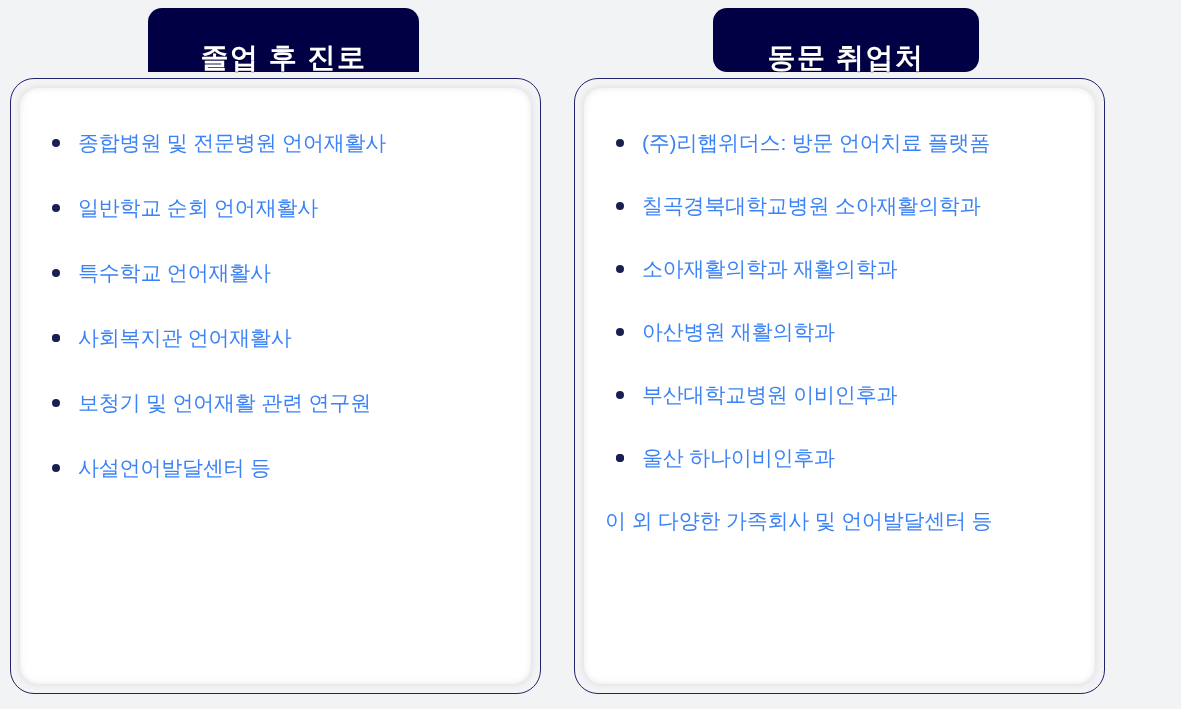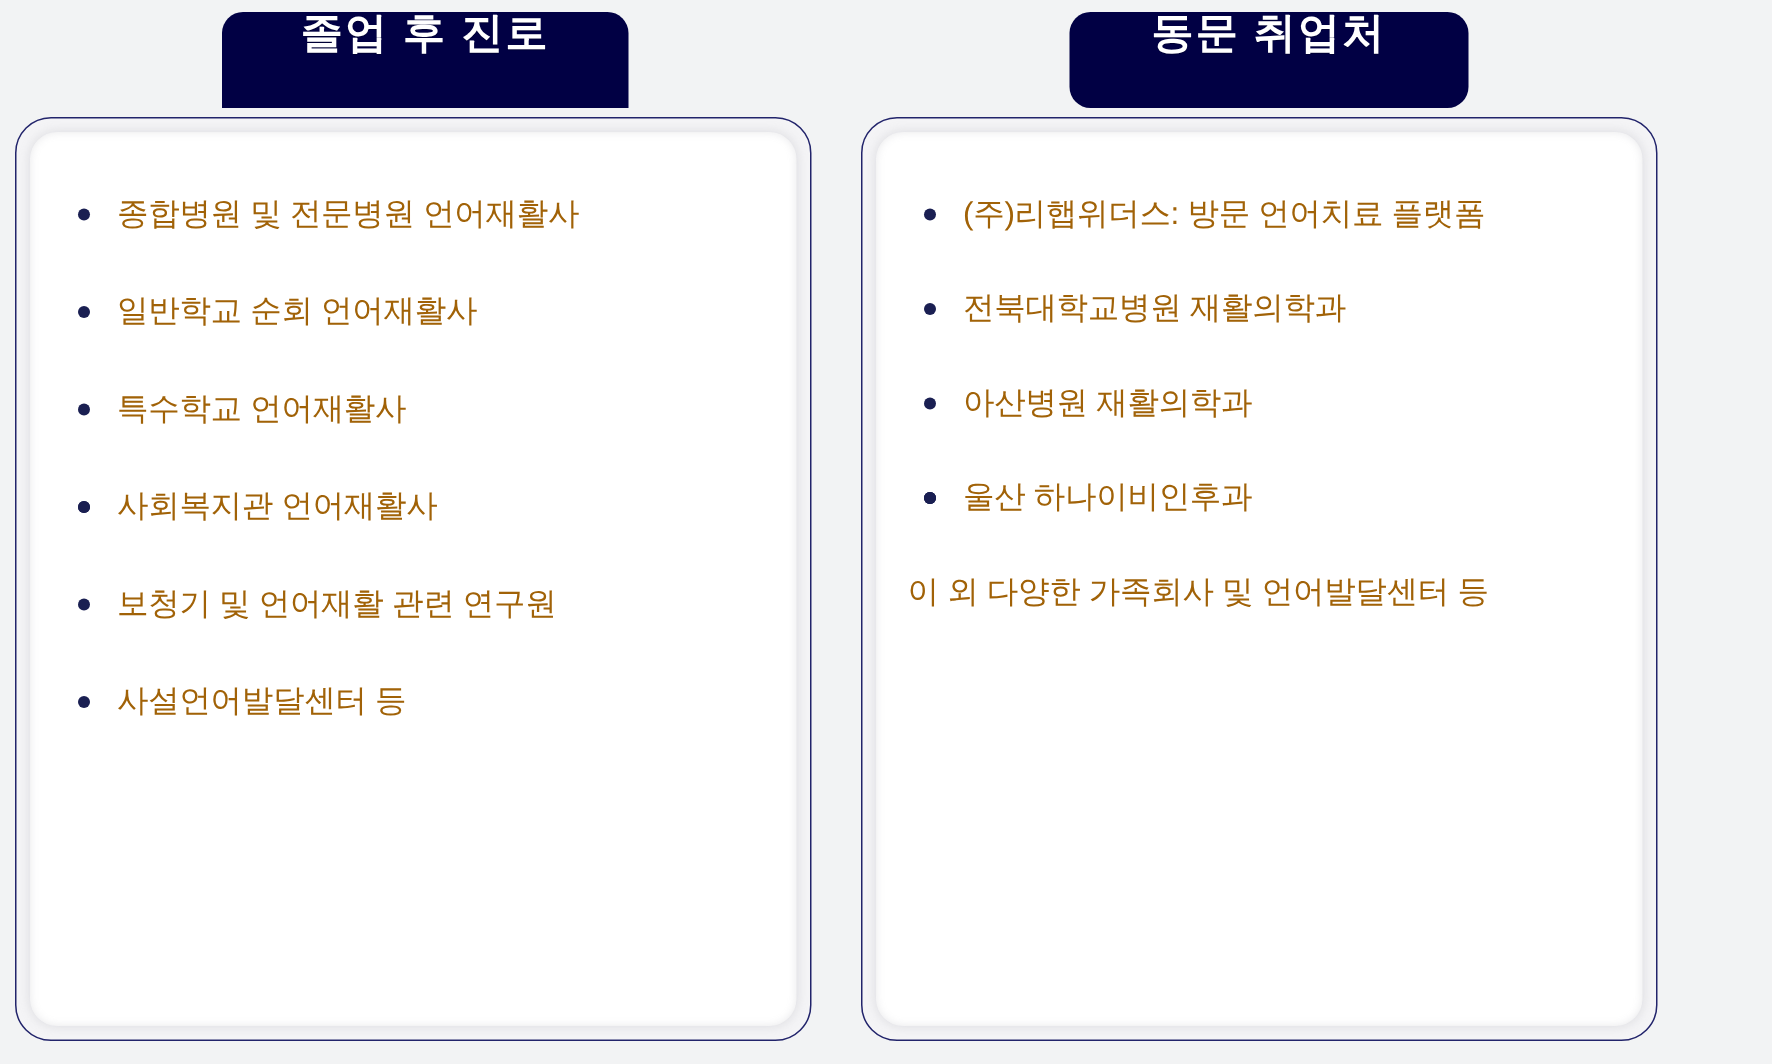--- a/index.html
+++ b/index.html
@@ -33,21 +33,21 @@
   .panel.right { left: 564px; width: 552px; }
 
   
   .tab-header {
     position: absolute;
     top: 8px;
     height: 64px;
     background: #010044;
     border-radius: 14px 14px 0 0;
     display: flex;
-    align-items: flex-start;
+    align-items: flex-end;
     justify-content: center;
     box-sizing: border-box;
     z-index: 3;
   }
   .panel.left .tab-header  { left: 148px; width: 271px; }
   .panel.right .tab-header { left: 149px; width: 266px; border-radius: 14px; }
 
   .tab-header-label {
     color: #ffffff;
     font-size: 28px;
@@ -93,21 +93,21 @@
     right: 0;
     bottom: 0;
     padding: 44px 18px 26px 32px;
     box-sizing: border-box;
     margin: 0;
     list-style: none;
   }
 
   .list-item {
     position: relative;
-    color: #a16207;
+    color: #3b82f6;
     font-size: 21px;
     line-height: 1;
     margin: 0 0 44px 0;
     padding-left: 26px;
     white-space: nowrap;
     letter-spacing: -0.2px;
   }
   .list-item:last-child { margin-bottom: 0; }
 
   .list-item .bullet {
@@ -178,28 +178,33 @@
     </div>
     <div class="card">
       <div class="card-inner">
         <ul class="item-list">
           <li class="list-item">
             <span class="bullet"></span>
             <span>(주)리햅위더스: 방문 언어치료 플랫폼</span>
           </li>
           <li class="list-item">
             <span class="bullet"></span>
-            <span>전북대학교병원 재활의학과</span>
+            <span>칠곡경북대학교병원 소아재활의학과</span>
+          </li>
+          <li class="list-item">
+            <span class="bullet"></span>
+            <span>소아재활의학과 재활의학과</span>
           </li>
           <li class="list-item">
             <span class="bullet"></span>
             <span>아산병원 재활의학과</span>
           </li>
           <li class="list-item">
             <span class="bullet"></span>
+            <span>부산대학교병원 이비인후과</span>
           </li>
           <li class="list-item">
             <span class="bullet"></span>
           </li>
           <li class="list-item">
             <span class="bullet"></span>
             <span>울산 하나이비인후과</span>
           </li>
           <li class="list-item no-bullet">
             

